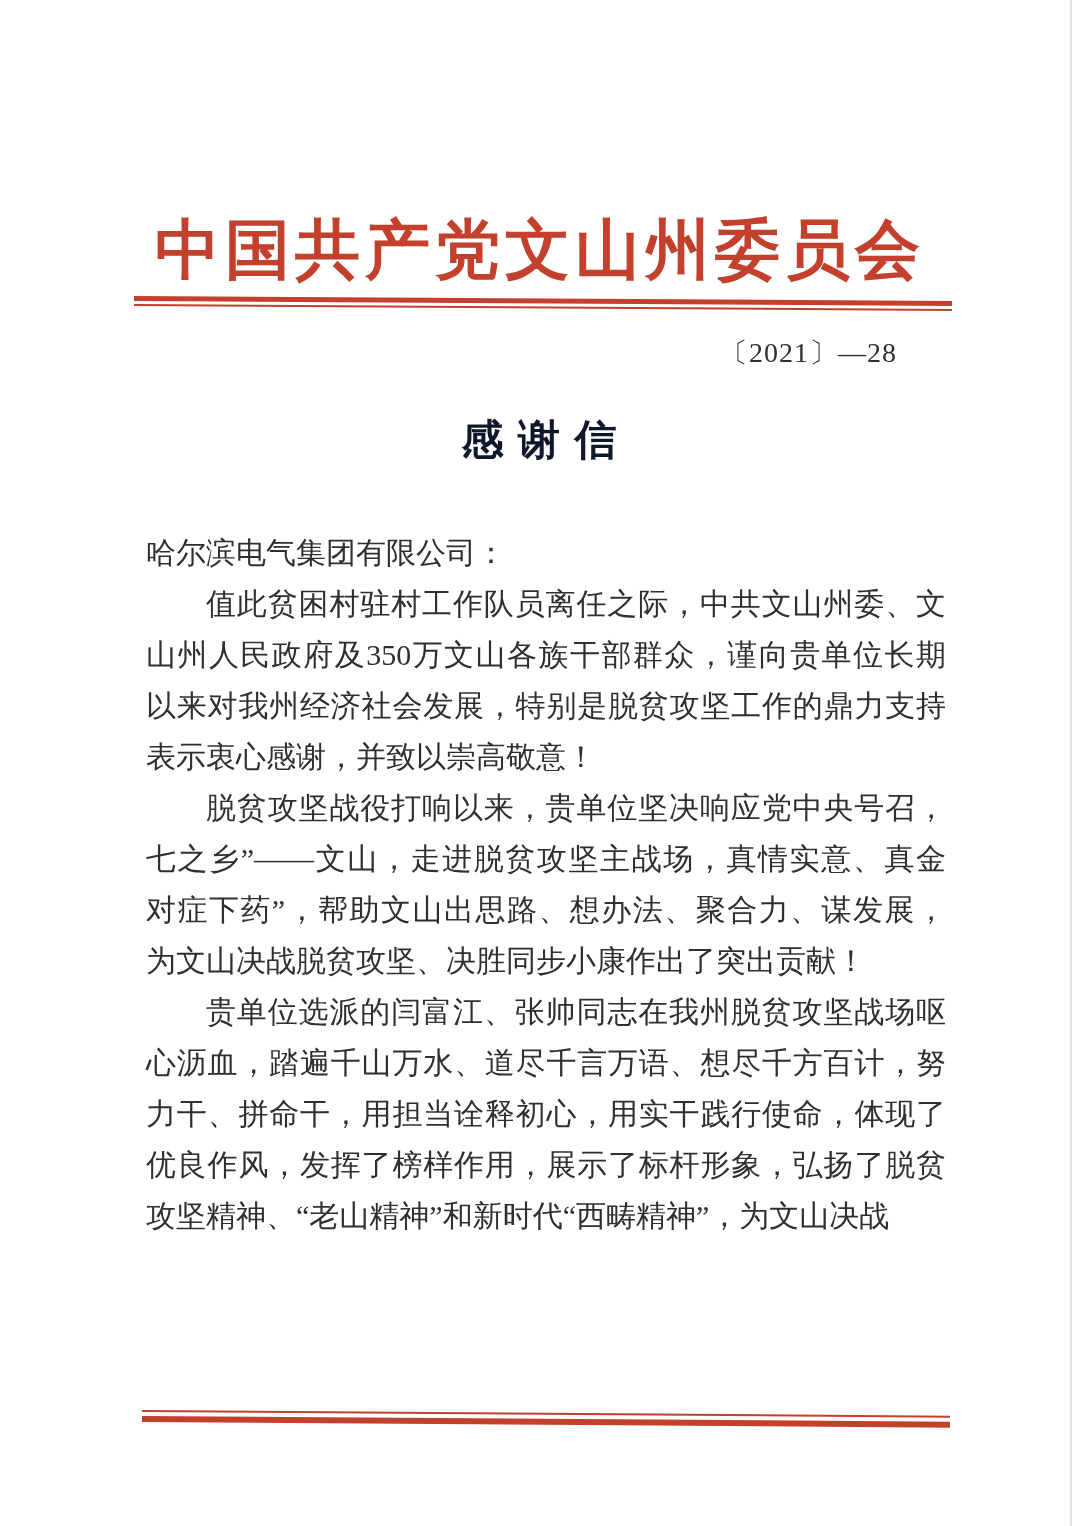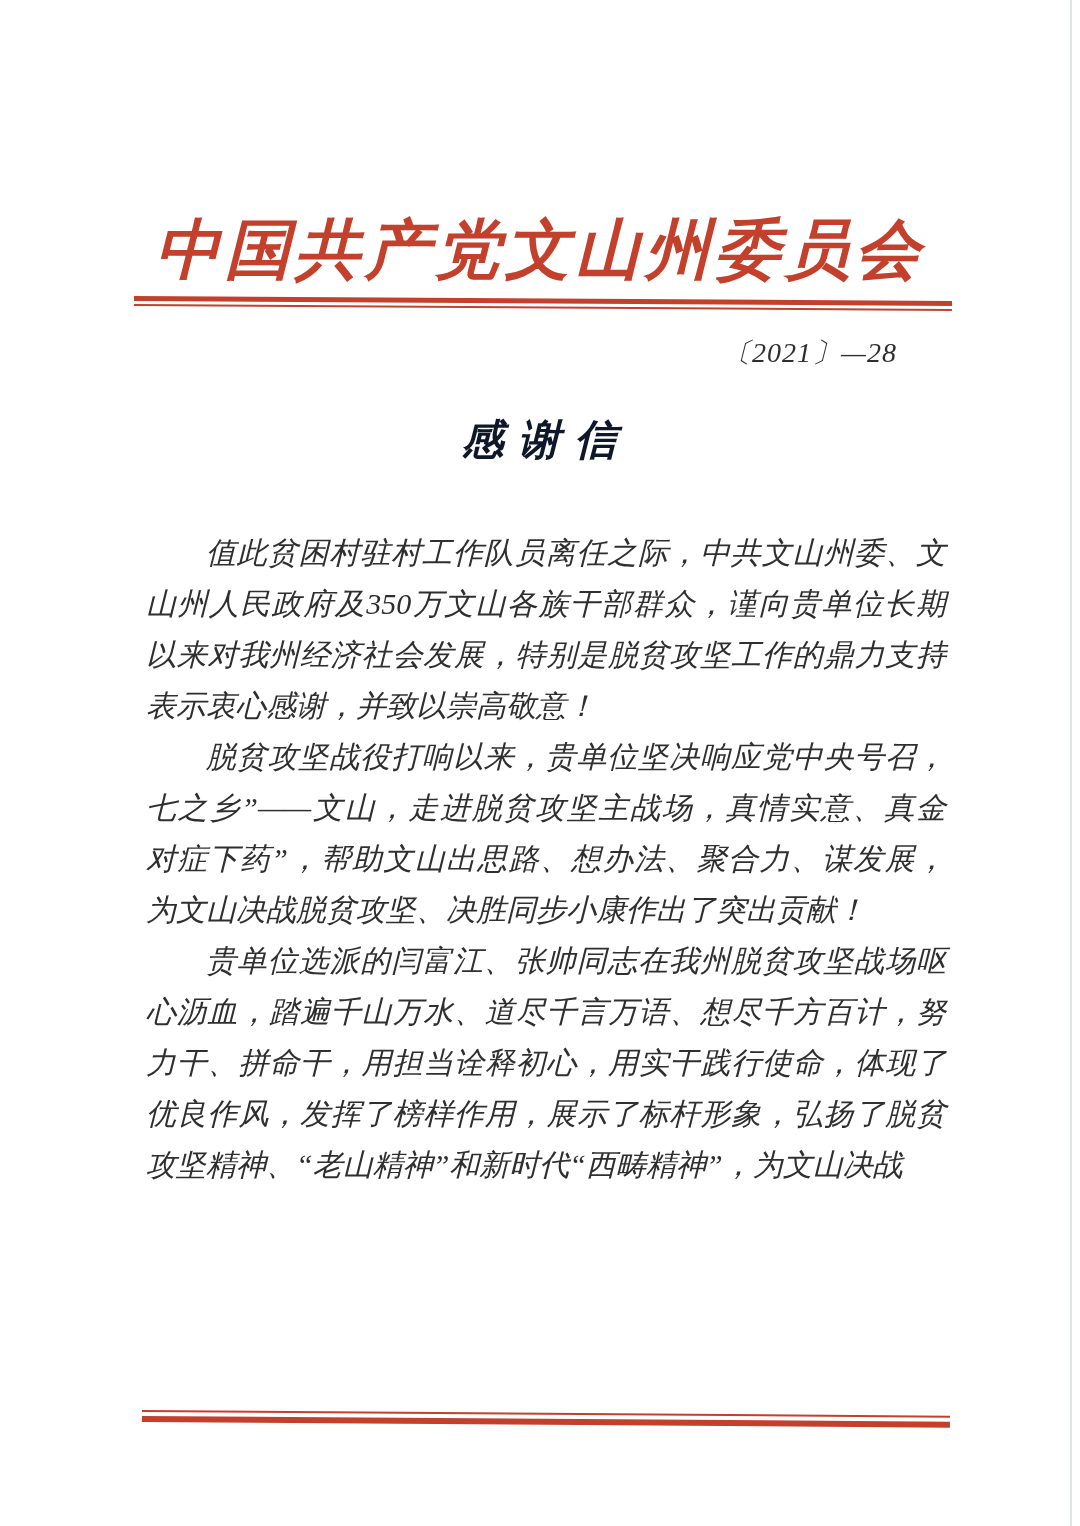--- a/index.html
+++ b/index.html
@@ -7,21 +7,20 @@
     padding: 0;
     background: #ffffff;
   }
   .page {
     position: relative;
     width: 1080px;
     height: 1526px;
     background: #ffffff;
     overflow: hidden;
     font-family: "Liberation Serif", "DejaVu Serif", serif;
-    font-style: italic;
   }
   
   .scan-edge {
     position: absolute;
     top: 0;
     right: 8px;
     width: 2px;
     height: 100%;
     background: #dfe4e6;
   }
@@ -129,20 +128,21 @@
   <div class="header-rule">
     <div class="thick"></div>
     <div class="thin"></div>
   </div>
 
   <div class="doc-number">〔2021〕—28</div>
 
   <h2 class="letter-title">感 谢 信</h2>
 
   <main class="letter-body">
+    <div class="salutation">哈尔滨电气集团有限公司：</div>
     <div id="paragraphs">
         <div class="line first full">值此贫困村驻村工作队员离任之际，中共文山州委、文</div>
         <div class="line full">山州人民政府及350万文山各族干部群众，谨向贵单位长期</div>
         <div class="line full">以来对我州经济社会发展，特别是脱贫攻坚工作的鼎力支持</div>
         <div class="line last">表示衷心感谢，并致以崇高敬意！</div>
         <div class="line first full">脱贫攻坚战役打响以来，贵单位坚决响应党中央号召，</div>
         <div class="line full">七之乡”——文山，走进脱贫攻坚主战场，真情实意、真金</div>
         <div class="line full">对症下药”，帮助文山出思路、想办法、聚合力、谋发展，</div>
         <div class="line last">为文山决战脱贫攻坚、决胜同步小康作出了突出贡献！</div>
         <div class="line first full">贵单位选派的闫富江、张帅同志在我州脱贫攻坚战场呕</div>

